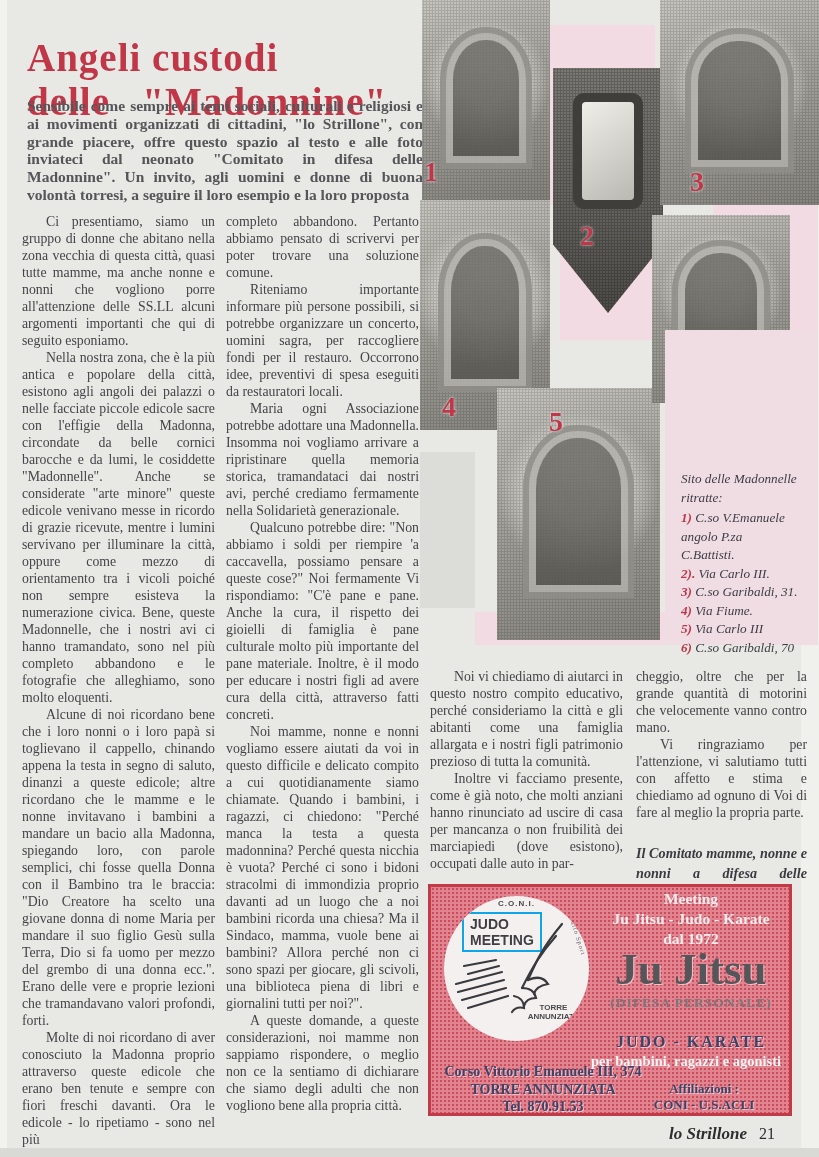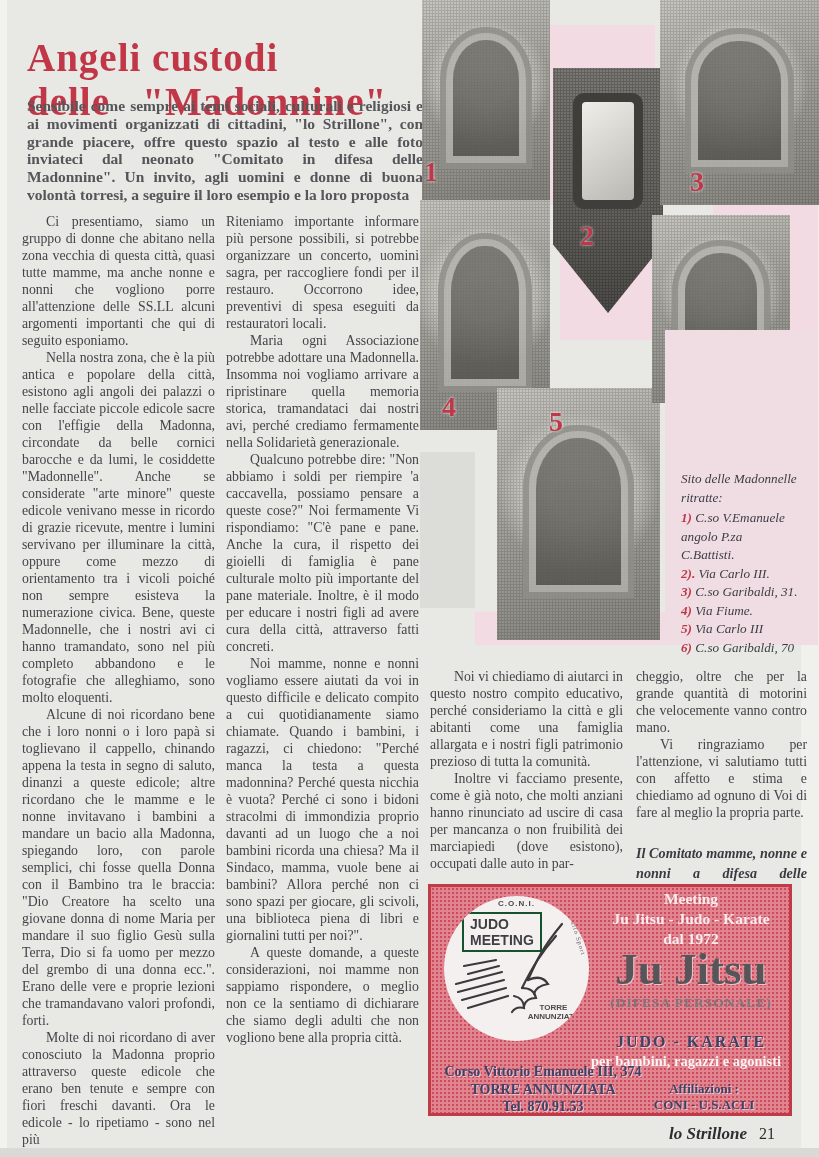--- a/index.html
+++ b/index.html
@@ -87,21 +87,21 @@
     background-image:radial-gradient(#c84e5e 1px, transparent 1.3px);
     background-size:4px 4px;
   }
   .logo-circle{
     position:absolute;left:13px;top:9px;width:145px;height:145px;border-radius:50%;
     background:#f3f0ef;overflow:hidden;
   }
   .logo-coni{position:absolute;left:0;top:3px;width:100%;text-align:center;
     font-family:"Liberation Sans",sans-serif;font-size:8px;font-weight:bold;color:#4a4a4e;letter-spacing:1px;}
   .logo-box{
-    position:absolute;left:18px;top:16px;border:2px solid #14532d;padding:2px 6px;
+    position:absolute;left:18px;top:16px;border:2px solid #0ea5e9;padding:2px 6px;
     font-family:"Liberation Sans",sans-serif;font-size:14px;font-weight:bold;color:#3f3f43;
     line-height:16px;white-space:pre-line;background:#f3f0efcc;
   }
   .logo-claw{position:absolute;left:0;top:0;}
   .logo-torre{position:absolute;right:10px;bottom:20px;
     font-family:"Liberation Sans",sans-serif;font-size:8px;font-weight:bold;color:#4a4a4e;
     text-align:center;white-space:pre-line;line-height:9px;}
   .logo-curve{position:absolute;right:2px;top:58px;transform:rotate(72deg);transform-origin:right top;
     font-size:6.5px;color:#6a6a6e;letter-spacing:1px;}
   .ad-address{
@@ -199,20 +199,21 @@
       </div>
   </div>
 
   <div class="col col1">
       <p>Ci presentiamo, siamo un gruppo di donne che abitano nella zona vecchia di questa città, quasi tutte mamme, ma anche nonne e nonni che vogliono porre all'attenzione delle SS.LL alcuni argomenti importanti che qui di seguito esponiamo.</p>
       <p>Nella nostra zona, che è la più antica e popolare della città, esistono agli angoli dei palazzi o nelle facciate piccole edicole sacre con l'effigie della Madonna, circondate da belle cornici barocche e da lumi, le cosiddette "Madonnelle". Anche se considerate "arte minore" queste edicole venivano messe in ricordo di grazie ricevute, mentre i lumini servivano per illuminare la città, oppure come mezzo di orientamento tra i vicoli poiché non sempre esisteva la numerazione civica. Bene, queste Madonnelle, che i nostri avi ci hanno tramandato, sono nel più completo abbandono e le fotografie che alleghiamo, sono molto eloquenti.</p>
       <p>Alcune di noi ricordano bene che i loro nonni o i loro papà si toglievano il cappello, chinando appena la testa in segno di saluto, dinanzi a queste edicole; altre ricordano che le mamme e le nonne invitavano i bambini a mandare un bacio alla Madonna, spiegando loro, con parole semplici, chi fosse quella Donna con il Bambino tra le braccia: "Dio Creatore ha scelto una giovane donna di nome Maria per mandare il suo figlio Gesù sulla Terra, Dio si fa uomo per mezzo del grembo di una donna ecc.". Erano delle vere e proprie lezioni che tramandavano valori profondi, forti.</p>
       <p>Molte di noi ricordano di aver conosciuto la Madonna proprio attraverso queste edicole che erano ben tenute e sempre con fiori freschi davanti. Ora le edicole - lo ripetiamo - sono nel più</p>
     </div>
   <div class="col col2 cont">
+      <p>completo abbandono. Pertanto abbiamo pensato di scrivervi per poter trovare una soluzione comune.</p>
       <p>Riteniamo importante informare più persone possibili, si potrebbe organizzare un concerto, uomini sagra, per raccogliere fondi per il restauro. Occorrono idee, preventivi di spesa eseguiti da restauratori locali.</p>
       <p>Maria ogni Associazione potrebbe adottare una Madonnella. Insomma noi vogliamo arrivare a ripristinare quella memoria storica, tramandataci dai nostri avi, perché crediamo fermamente nella Solidarietà generazionale.</p>
       <p>Qualcuno potrebbe dire: "Non abbiamo i soldi per riempire 'a caccavella, possiamo pensare a queste cose?" Noi fermamente Vi rispondiamo: "C'è pane e pane. Anche la cura, il rispetto dei gioielli di famiglia è pane culturale molto più importante del pane materiale. Inoltre, è il modo per educare i nostri figli ad avere cura della città, attraverso fatti concreti.</p>
       <p>Noi mamme, nonne e nonni vogliamo essere aiutati da voi in questo difficile e delicato compito a cui quotidianamente siamo chiamate. Quando i bambini, i ragazzi, ci chiedono: "Perché manca la testa a questa madonnina? Perché questa nicchia è vuota? Perché ci sono i bidoni stracolmi di immondizia proprio davanti ad un luogo che a noi bambini ricorda una chiesa? Ma il Sindaco, mamma, vuole bene ai bambini? Allora perché non ci sono spazi per giocare, gli scivoli, una biblioteca piena di libri e giornalini tutti per noi?".</p>
       <p>A queste domande, a queste considerazioni, noi mamme non sappiamo rispondere, o meglio non ce la sentiamo di dichiarare che siamo degli adulti che non vogliono bene alla propria città.</p>
     </div>
   <div class="col col3">
       <p>Noi vi chiediamo di aiutarci in questo nostro compito educativo, perché consideriamo la città e gli abitanti come una famiglia allargata e i nostri figli patrimonio prezioso di tutta la comunità.</p>
       <p>Inoltre vi facciamo presente, come è già noto, che molti anziani hanno rinunciato ad uscire di casa per mancanza o non fruibilità dei marciapiedi (dove esistono), occupati dalle auto in par-</p>
     </div>

